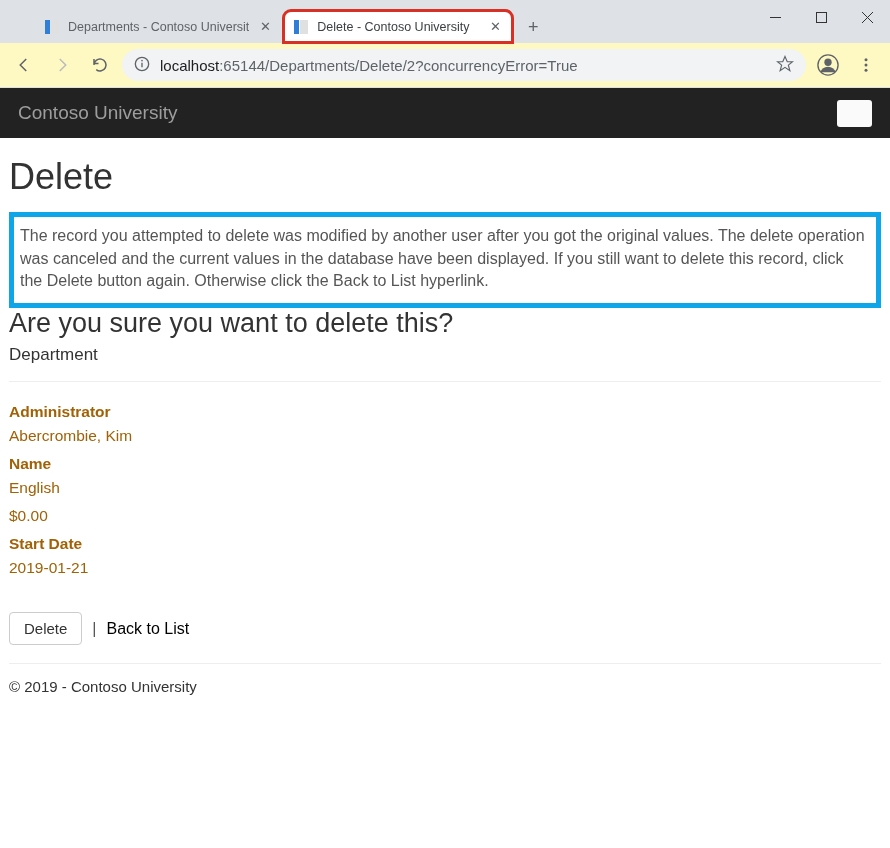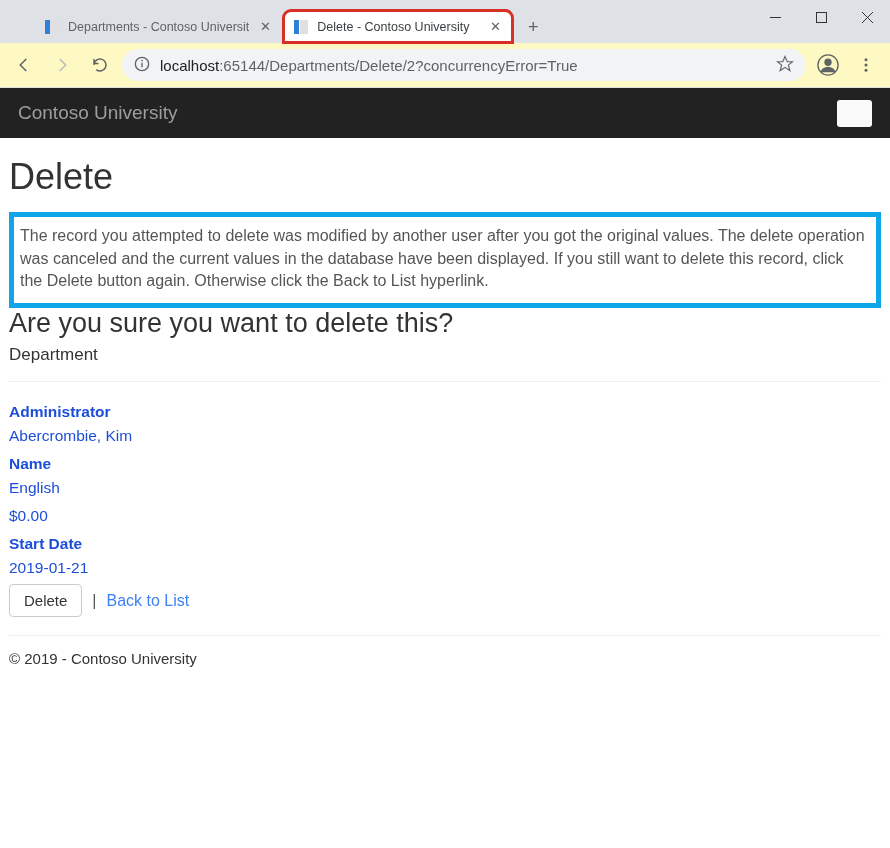--- a/index.html
+++ b/index.html
@@ -199,43 +199,43 @@
       margin-bottom: 16px;
     }
     hr.sep {
       border: none;
       border-top: 1px solid #eee;
       margin: 10px 0 18px 0;
     }
     .dl {
       font-size: 15.5px;
       line-height: 1.55;
-      color: #1d4ed8;
-      margin-bottom: 4px;
+      color: #a16207;
+      margin-bottom: 32px;
     }
     .dl dt { font-weight: 700; }
     .dl dd { margin-bottom: 4px; }
     .actions {
       display: flex;
       align-items: center;
       gap: 10px;
       margin-bottom: 18px;
     }
     .btn {
       padding: 7px 14px;
       border: 1px solid #ccc;
       border-radius: 4px;
       background: #fff;
       font-size: 15px;
       color: #333;
       cursor: pointer;
     }
     .divider { color: #555; }
     .link {
-      color: #3b82f6;
+      color: #000000;
       text-decoration: none;
       cursor: pointer;
     }
     hr.bottom-sep {
       border: none;
       border-top: 1px solid #eee;
       margin: 16px 0 14px 0;
     }
     .footer-text {
       font-size: 15px;

